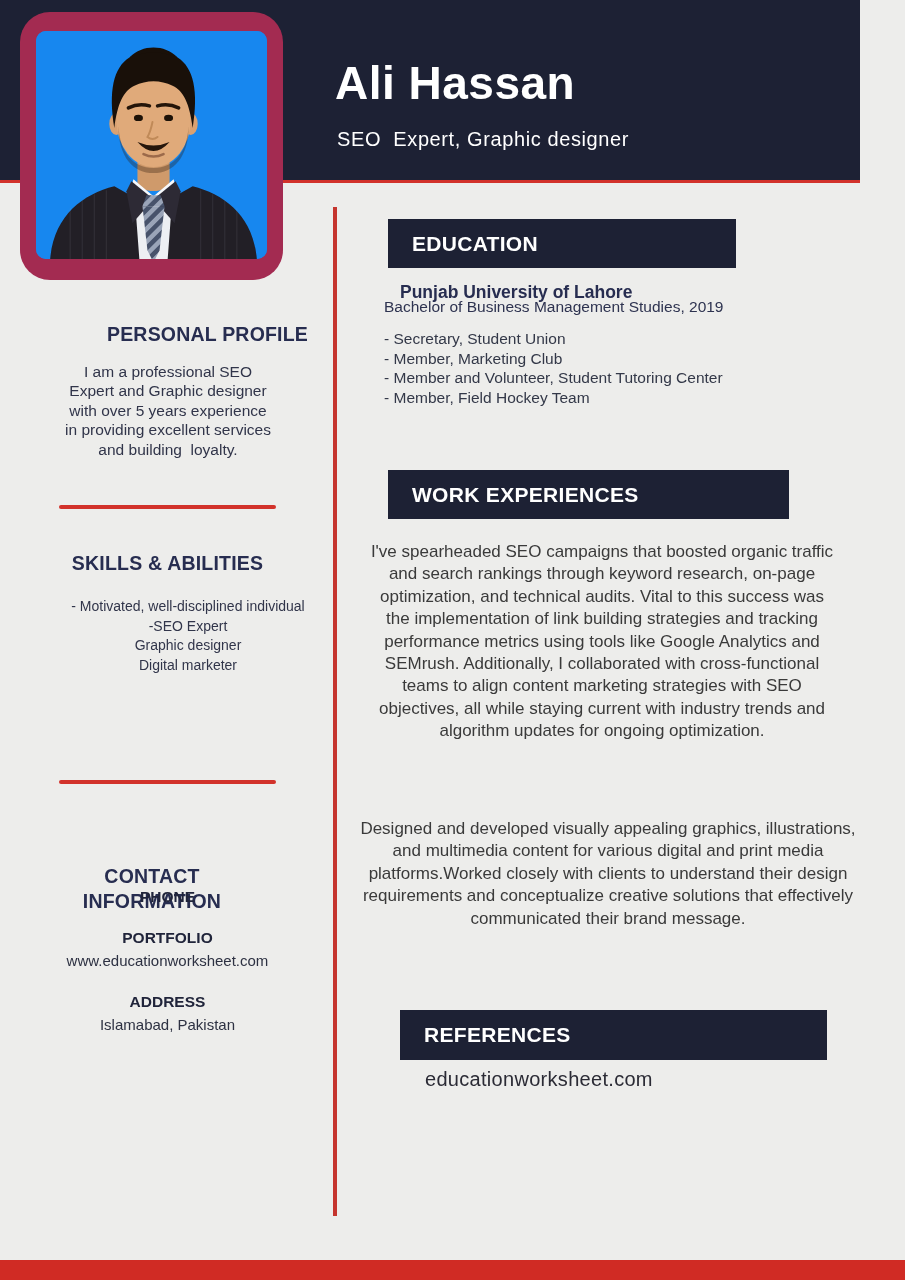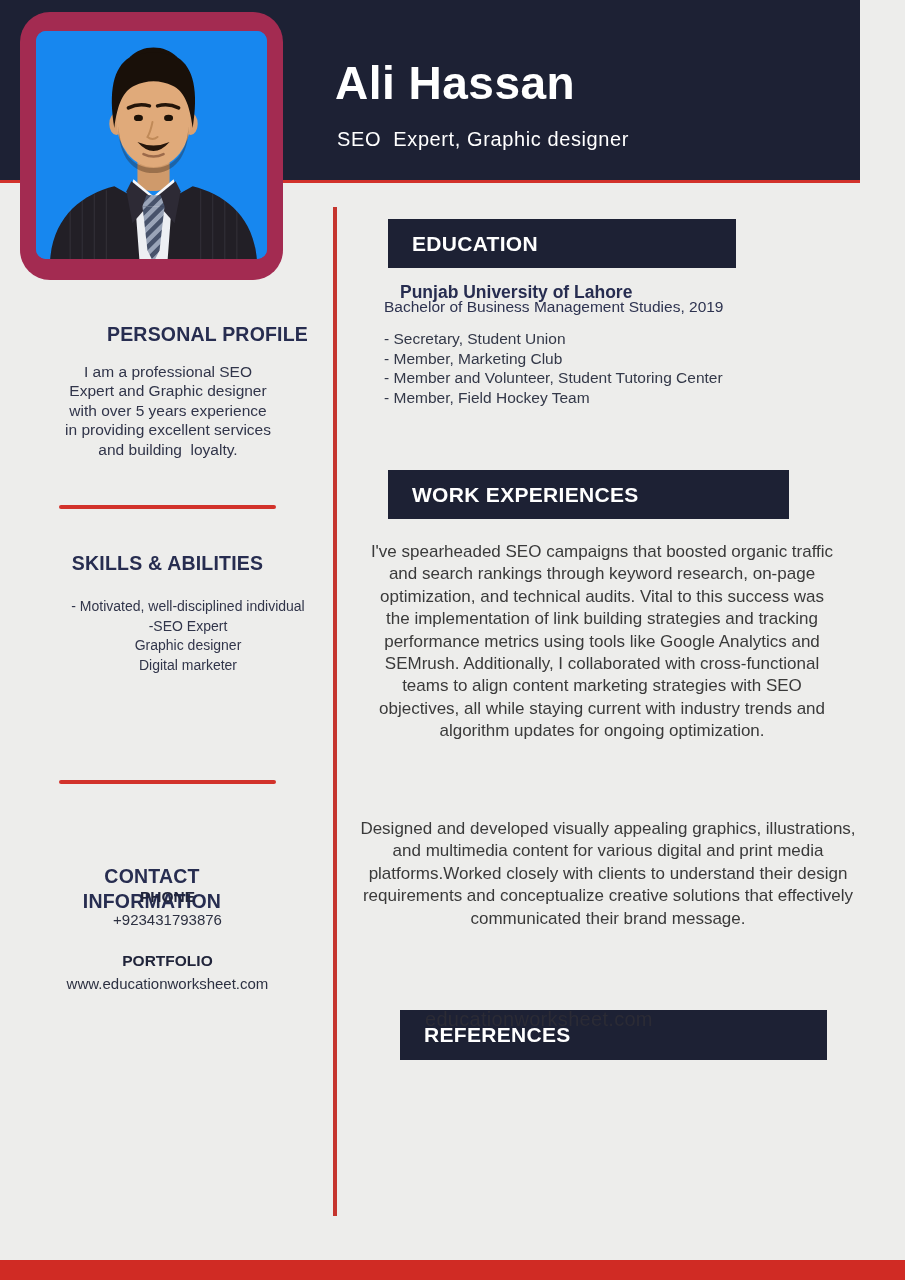--- a/index.html
+++ b/index.html
@@ -53,21 +53,21 @@
   .ref-banner{left:400px;top:1010px;width:427px;height:50px;}
   .school{position:absolute;left:384px;top:266px;margin:16px;
     color:var(--heading_navy,#272d50);font-size:17.5px;font-weight:bold;}
   .degree{position:absolute;left:384px;top:298px;color:#2e3350;font-size:15.5px;}
   .activities{position:absolute;left:384px;top:329px;color:#333848;
     font-size:15.5px;line-height:19.6px;}
   .work-para{position:absolute;margin:0;text-align:center;
     color:var(--body_text,#3a3a3a);font-size:17px;line-height:22.4px;}
   .work-para-1{left:367px;top:541px;width:470px;}
   .work-para-2{left:348px;top:818px;width:520px;}
-  .ref-text{position:absolute;left:425px;top:1008px;color:#2b2b35;font-size:20px;letter-spacing:.3px;}
+  .ref-text{position:absolute;left:425px;top:1068px;color:#2b2b35;font-size:20px;letter-spacing:.3px;}
 
   
   .bottom-bar{position:absolute;left:0;top:1260px;width:905px;height:20px;
     background:var(--red_bar,#d02b24);}
 </style>
 </head>
 <body>
 
 <div class="page">
 
@@ -154,25 +154,28 @@
       <div>Graphic designer</div>
       <div>Digital marketer</div>
     </div>
 
     <div class="divider divider-2"></div>
 
     <h2 class="side-heading contact-heading">CONTACT INFORMATION</h2>
     <div class="contact-entries">
       <div class="contact-entry">
         <div class="contact-label">PHONE</div>
-        <div class="contact-value">+923431793876</div>
       </div>
       <div class="contact-entry">
         <div class="contact-label">PORTFOLIO</div>
         <div class="contact-value">www.educationworksheet.com</div>
+      </div>
+      <div class="contact-entry">
+        <div class="contact-label">ADDRESS</div>
+        <div class="contact-value">Islamabad, Pakistan</div>
       </div>
     </div>
   </aside>
 
   <main>
     <div class="banner edu-banner">
       <span>EDUCATION</span>
     </div>
     <h3 class="school">Punjab University of Lahore</h3>
     <div class="degree">Bachelor of Business Management Studies, 2019</div>

